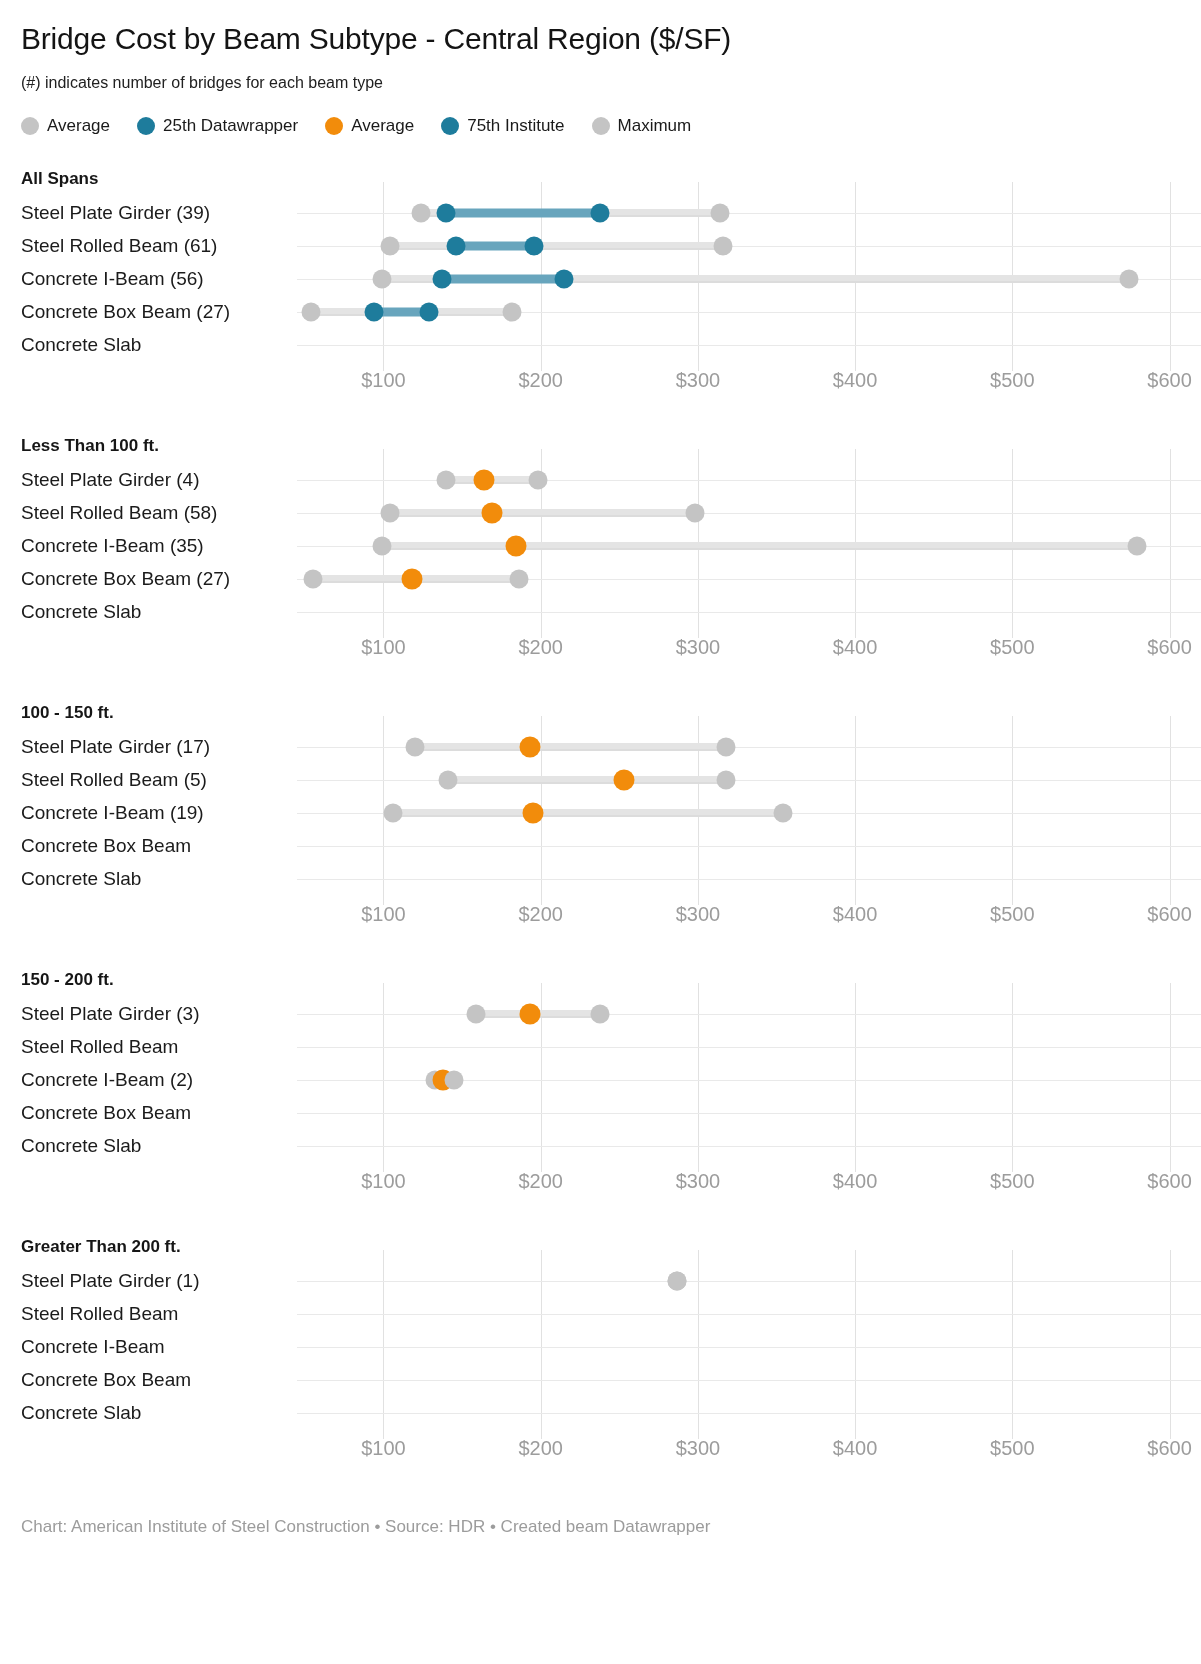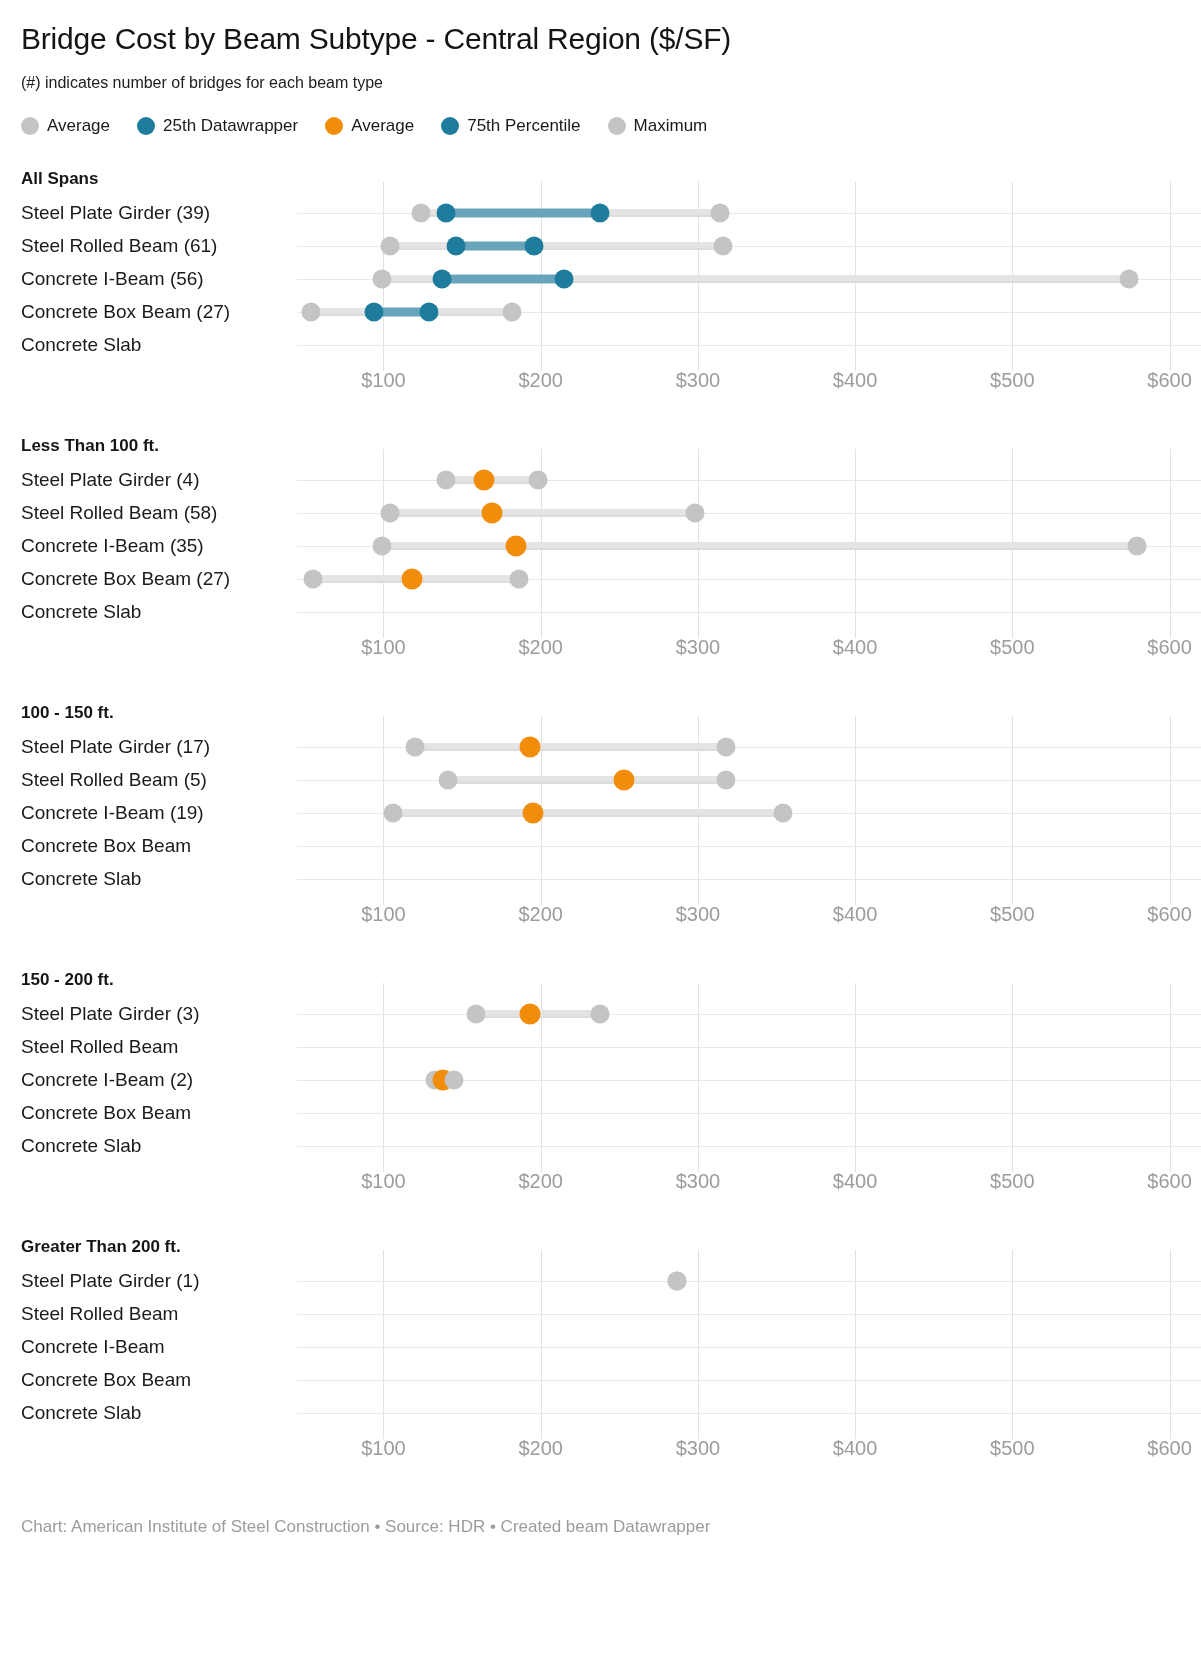--- a/index.html
+++ b/index.html
@@ -50,21 +50,21 @@
       <div class="legend-item">
         <span class="legend-swatch" style="background: rgb(30, 124, 156);"></span>
         <span class="legend-label">25th Datawrapper</span>
       </div>
       <div class="legend-item">
         <span class="legend-swatch" style="background: rgb(242, 140, 11);"></span>
         <span class="legend-label">Average</span>
       </div>
       <div class="legend-item">
         <span class="legend-swatch" style="background: rgb(30, 124, 156);"></span>
-        <span class="legend-label">75th Percentile</span>
+        <span class="legend-label">75th Institute</span>
       </div>
       <div class="legend-item">
         <span class="legend-swatch" style="background: rgb(196, 196, 196);"></span>
         <span class="legend-label">Maximum</span>
       </div>
     </div>
 </div>
 
 <div id="chart-root">
     <section class="panel">

